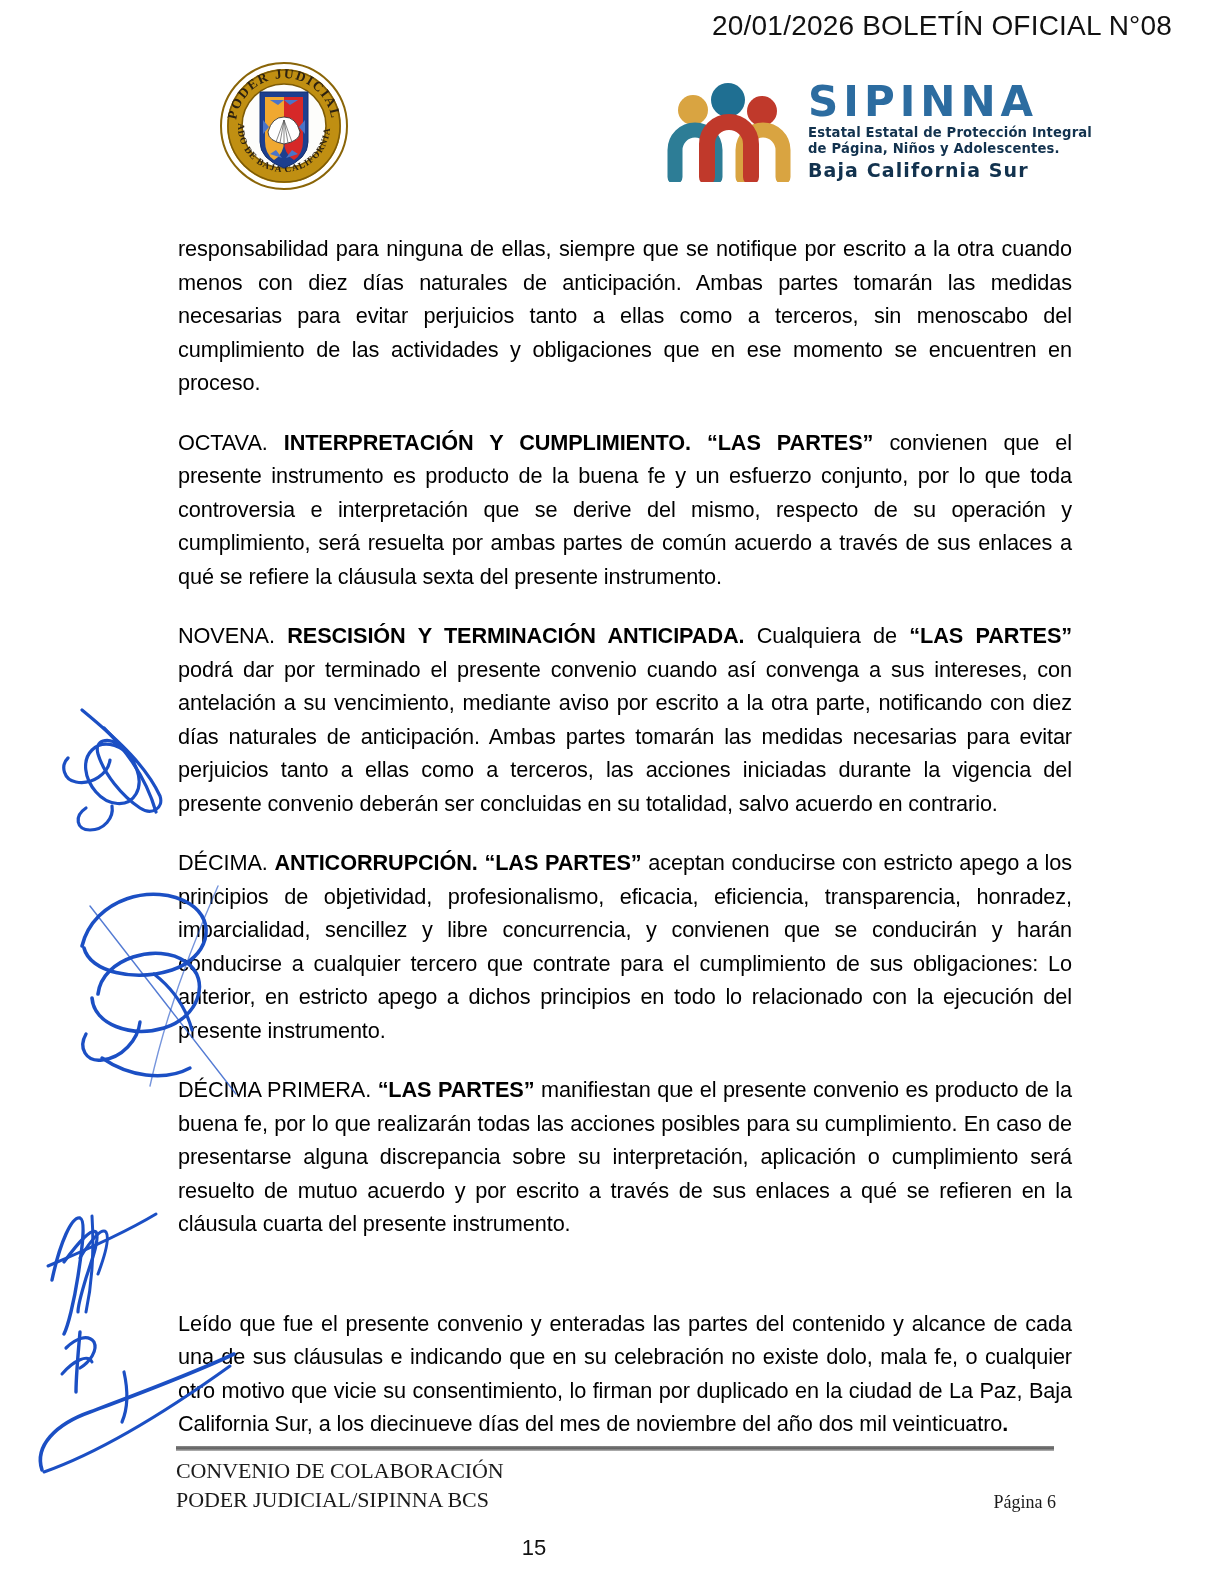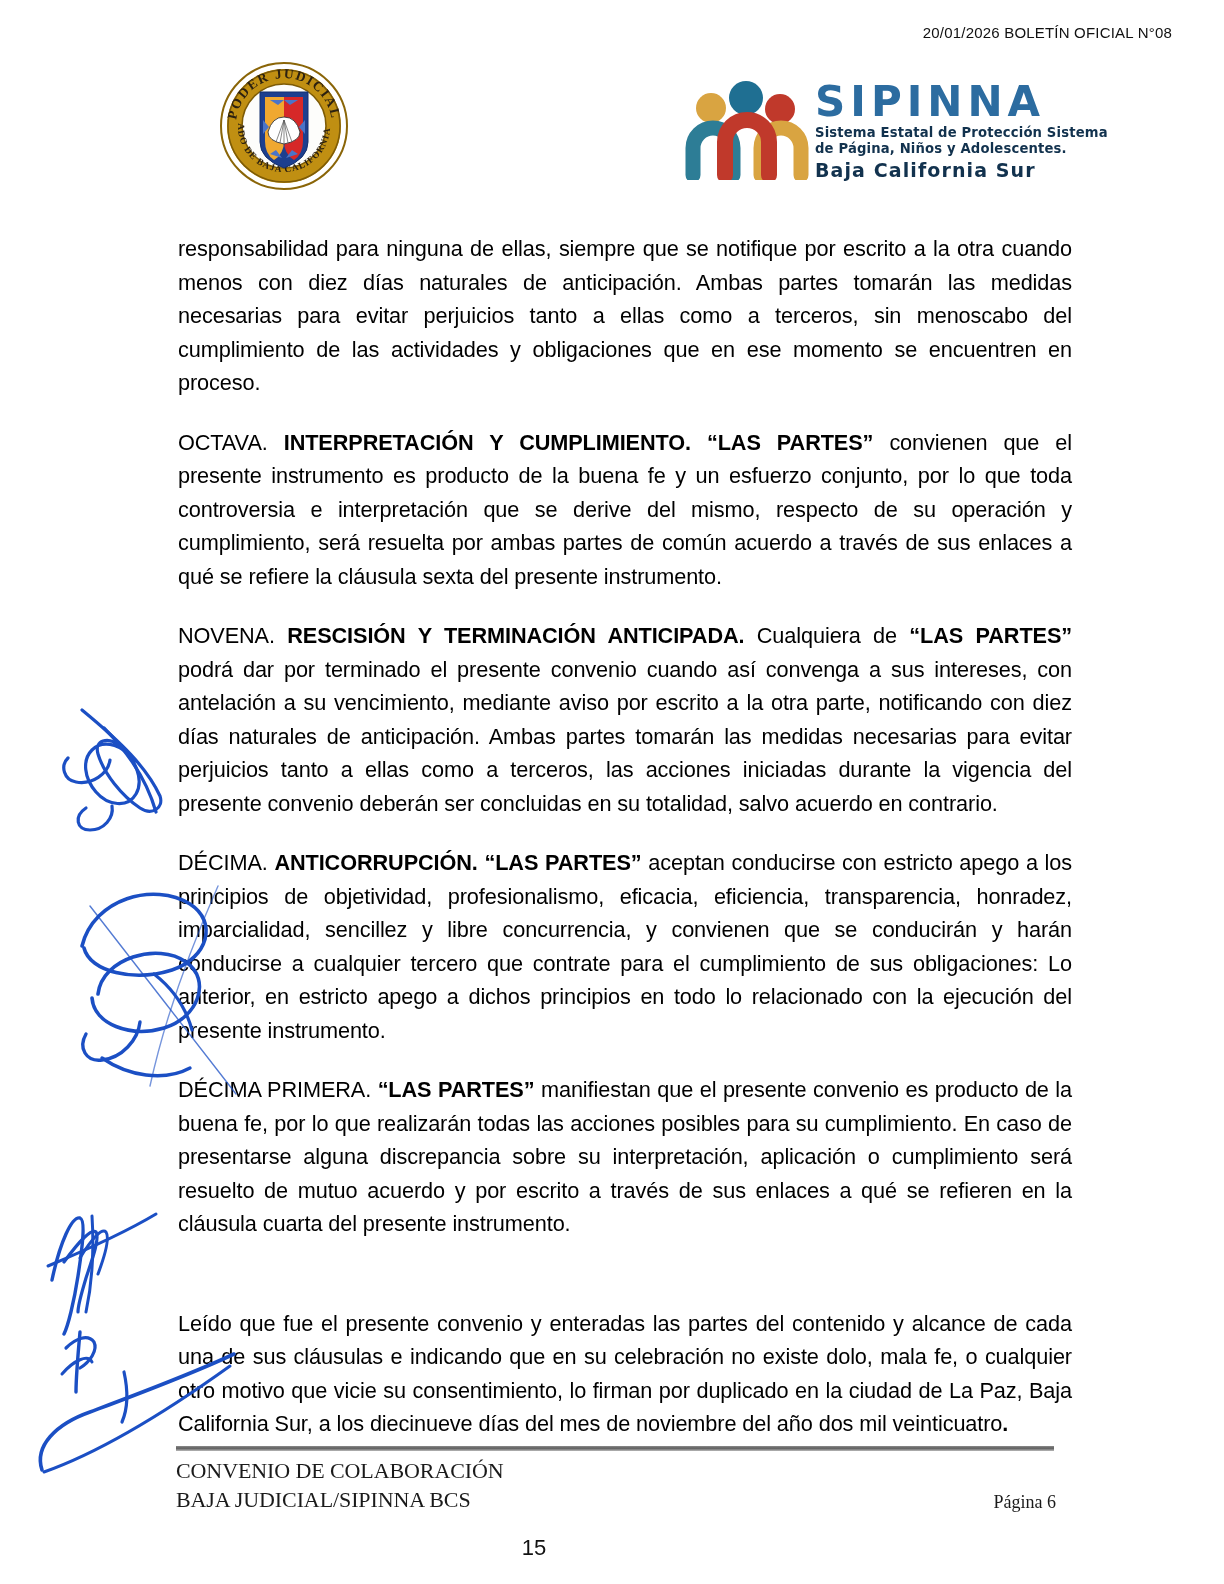--- a/index.html
+++ b/index.html
@@ -15,23 +15,23 @@
     position: relative;
     width: 1224px;
     height: 1584px;
     overflow: hidden;
     background: #ffffff;
   }
 
   
   .bulletin-header {
     position: absolute;
-    top: 24px;
+    top: 10px;
     right: 52px;
-    font-size: 15px;
+    font-size: 28px;
     letter-spacing: 0.2px;
     color: #111;
     white-space: nowrap;
   }
 
   
   .logos {
     position: absolute;
     top: 58px;
     left: 0;
@@ -45,25 +45,25 @@
     left: 218px;
     top: 2px;
     width: 132px;
     height: 132px;
   }
   .seal svg { display:block; }
 
   
   .sipinna {
     position: absolute;
-    left: 683px;
+    left: 665px;
     top: 22px;
     display: flex;
-    align-items: flex-start;
-    gap: 6px;
+    align-items: flex-end;
+    gap: 17px;
   }
   .sipinna-mark {
     width: 126px;
     height: 100px;
     flex: 0 0 auto;
   }
   .sipinna-mark svg { display:block; }
   .sipinna-words { padding-top: 2px; }
   .sipinna-title {
     font-size: 42px;
@@ -222,21 +222,21 @@
           <circle cx="97" cy="29" r="15" fill="#c0392b"></circle>
 
           <path d="M 10,95 L 10,68 A 20,20 0 0 1 50,68 L 50,95" fill="none" stroke="#2d7d96" stroke-width="15" stroke-linecap="round"></path>
           <path d="M 78,95 L 78,68 A 20,20 0 0 1 118,68 L 118,95" fill="none" stroke="#d9a441" stroke-width="15" stroke-linecap="round"></path>
           <path d="M 42,95 L 42,62 A 22,22 0 0 1 86,62 L 86,95" fill="none" stroke="#c0392b" stroke-width="16" stroke-linecap="round"></path>
         </svg>
       </div>
       <div class="sipinna-words">
         <div class="sipinna-title">SIPINNA</div>
         <div class="sipinna-sub">
-          <div>Sistema Estatal de Protección Sistema</div>
+          <div>Estatal Estatal de Protección Integral</div>
           <div>de Página, Niños y Adolescentes.</div>
           <div class="strong">Baja California Sur</div>
         </div>
       </div>
     </div>
   </div>
 
   <div class="body-col" id="body-col">
       <p class="para"><span>responsabilidad para ninguna de ellas, siempre que se notifique por escrito a la otra cuando menos con diez días naturales de anticipación. Ambas partes tomarán las medidas necesarias para evitar perjuicios tanto a ellas como a terceros, sin menoscabo del cumplimiento de las actividades y obligaciones que en ese momento se encuentren en proceso.</span></p>
       <p class="para"><span>OCTAVA. </span><b>INTERPRETACIÓN Y CUMPLIMIENTO. “LAS PARTES”</b><span> convienen que el presente instrumento es producto de la buena fe y un esfuerzo conjunto, por lo que toda controversia e interpretación que se derive del mismo, respecto de su operación y cumplimiento, será resuelta por ambas partes de común acuerdo a través de sus enlaces a qué se refiere la cláusula sexta del presente instrumento.</span></p>
@@ -300,19 +300,19 @@
         <path d="M 16,152 C 50,140 110,112 202,46" stroke-width="3.0"></path>
         <path d="M 96,52 C 100,70 100,88 94,102" stroke-width="3.2"></path>
       </g>
     </svg>
   </div>
 
   <div class="footer-rule"></div>
   <div class="footer">
     <div class="footer-left">
       <div>CONVENIO DE COLABORACIÓN</div>
-      <div>BAJA JUDICIAL/SIPINNA BCS</div>
+      <div>PODER JUDICIAL/SIPINNA BCS</div>
     </div>
     <div class="footer-right">Página 6</div>
   </div>
 
   <div class="sheet-number">15</div>
 </div>
 
 </body></html>

